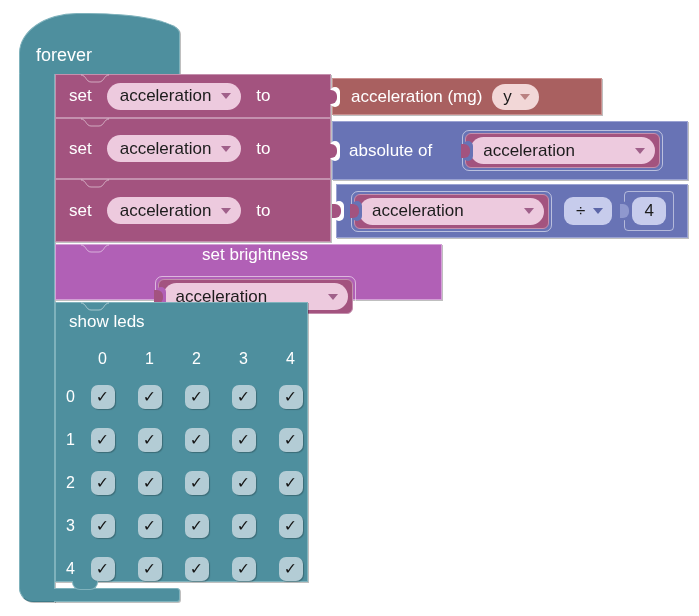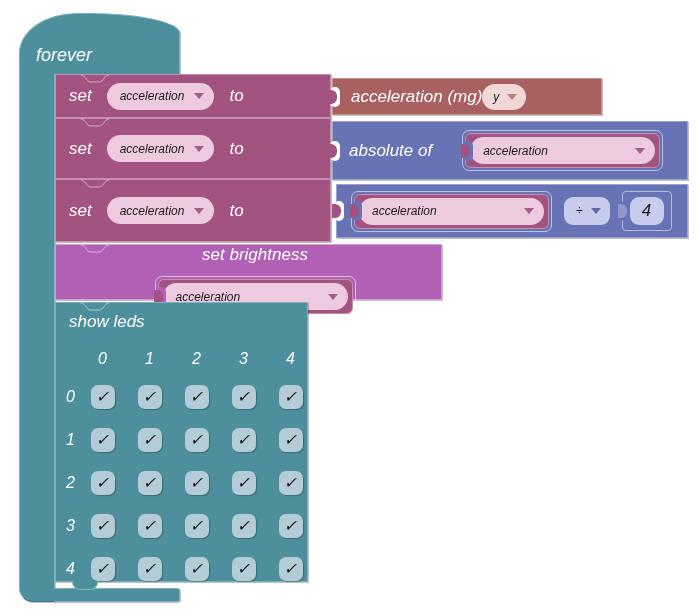--- a/index.html
+++ b/index.html
@@ -1,17 +1,17 @@
 <!DOCTYPE html>
 <html><head>
 <meta charset="utf-8">
 <style>
   html,body{margin:0;padding:0;background:#fff;}
   .canvas{position:relative;width:699px;height:616px;background:#fff;overflow:hidden;
-          font-family:"Liberation Sans",sans-serif;font-style:italic;}
+          font-family:"Liberation Sans",sans-serif;}
   .abs{position:absolute;box-sizing:border-box;}
 
   
   .forever-head{left:19px;top:13px;width:161px;height:62px;background:#4E8F9E;
     border:1px solid #7FB2BC;border-bottom:none;
     border-radius:58px 92px 2px 2px / 40px 20px 2px 2px;
     box-shadow:1px 1px 0 rgba(0,0,0,.25);}
   .forever-label{position:absolute;left:16px;top:31px;color:#fff;font-size:18px;}
   .forever-rail{left:19px;top:74px;width:36px;height:528px;background:#4E8F9E;
     border-left:1px solid #7FB2BC;border-right:1px solid #7FB2BC;
@@ -31,21 +31,21 @@
   .red-block{background:#A96060;border:1px solid #C9908F;}
   .blue-block{background:#6873B5;border:1px solid #9AA2D2;}
   .magenta-block{background:#B160B6;border:1px solid #D3A0D6;flex-direction:column;}
   .teal-block{background:#4E8F9E;border:1px solid #7FB2BC;}
 
   .notch{position:absolute;top:-1px;left:24px;}
 
   
   .pill{display:inline-flex;align-items:center;justify-content:space-between;
     height:27px;border-radius:14px;padding:0 10px 0 13px;gap:10px;
-    font-size:12px;color:#1c1c1c;white-space:nowrap;}
+    font-size:17px;color:#1c1c1c;white-space:nowrap;}
   .pill-pink{background:#EDCADE;}
   .pill-red{background:#F2D7D7;}
   .pill-lav{background:#C7CCEC;}
   .arr{width:0;height:0;border-left:5px solid transparent;border-right:5px solid transparent;
     border-top:6px solid #A0608A;}
   .arr-red{border-top-color:#BA8181;}
   .arr-blue{border-top-color:#5C66A8;}
 
   
   .cut{position:absolute;left:-3px;top:50%;transform:translateY(-50%);
@@ -96,21 +96,21 @@
         <path d="M1,1 C6,1 6,8 11,8 L19,8 C24,8 24,1 29,1" fill="none" stroke="rgba(255,255,255,.5)"></path>
       </svg>
     <span>set</span>
     <span class="pill pill-pink">
       <span>acceleration</span>
       <span class="arr"></span>
     </span>
     <span>to</span>
   </div>
 
-  <div class="abs val red-block" style="left:332px;top:78px;width:270px;height:37px;padding-left:18px;gap:0;">
+  <div class="abs val red-block" style="left:332px;top:78px;width:270px;height:37px;padding-left:18px;gap:10px;">
     <span class="cut"></span>
     <span class="tab"></span>
     <span>acceleration (mg)</span>
     <span class="pill pill-red" style="height:26px;padding:0 9px 0 11px;gap:8px;">
       <span>y</span>
       <span class="arr arr-red"></span>
     </span>
   </div>
 
   <div class="abs stmt set-block" style="left:55px;top:118px;width:276px;height:61px;">

